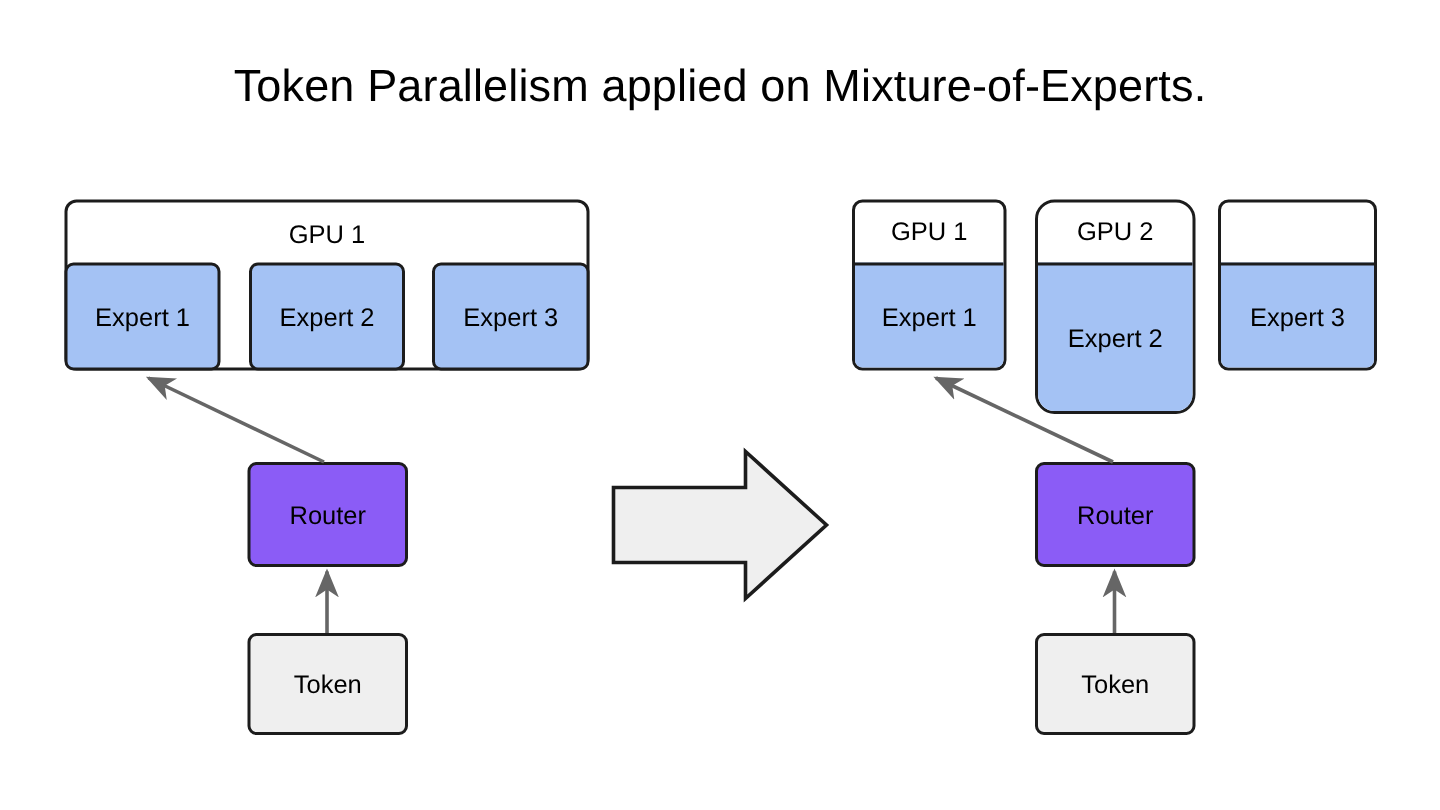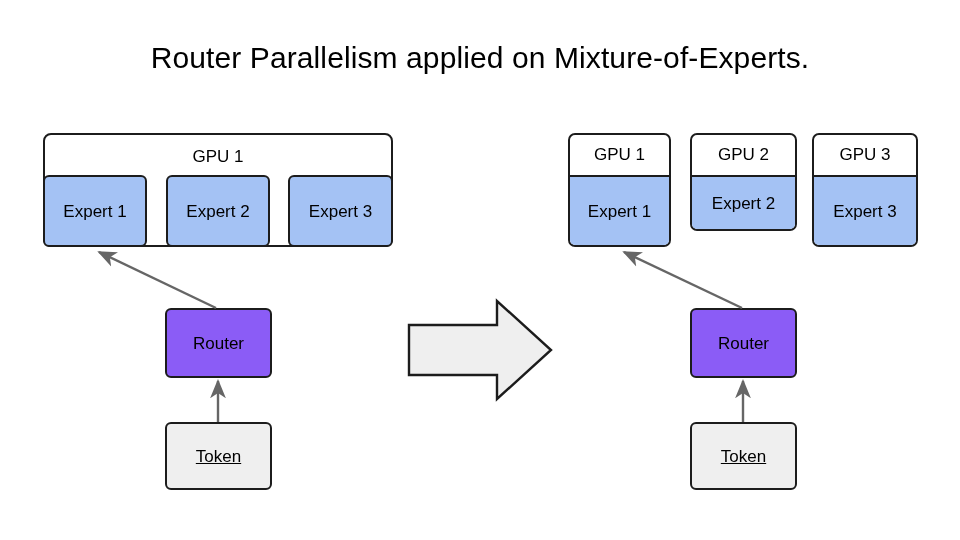--- a/index.html
+++ b/index.html
@@ -72,21 +72,20 @@
     border: 2px solid #1c1c1c;
     border-radius: 6px;
   }
 
   .router {
     background: #8b5cf6;
   }
 
   .token {
     background: #efefef;
-    text-decoration: underline;
   }
 
   
   .gpu-card {
     position: absolute;
     box-sizing: border-box;
     border: 2px solid #1c1c1c;
     border-radius: 7px;
     background: #ffffff;
     overflow: hidden;
@@ -136,21 +135,21 @@
     font-weight: bold;
     color: #000000;
     white-space: nowrap;
   }
 </style>
 </head>
 <body>
 
 <div id="canvas">
 
-  <div class="title">Router Parallelism applied on Mixture-of-Experts.</div>
+  <div class="title">Token Parallelism applied on Mixture-of-Experts.</div>
 
   <div class="node gpu-container" style="left:43px; top:133px; width:350px; height:114px;">
     <div class="gpu-label">GPU 1</div>
   </div>
 
   <div class="node expert" style="left:43px; top:175px; width:104px; height:72px;">Expert 1</div>
 
   <div class="node expert" style="left:166px; top:175px; width:104px; height:72px;">Expert 2</div>
 
   <div class="node expert" style="left:288px; top:175px; width:105px; height:72px;">Expert 3</div>
@@ -159,27 +158,26 @@
 
   <div class="node token" style="left:165px; top:422px; width:107px; height:68px;">Token</div>
 
   <div class="ep-arrow-label">EP (N=3)</div>
 
   <div class="gpu-card" style="left:568px; top:133px; width:103px; height:114px;">
     <div class="card-label">GPU 1</div>
     <div class="card-expert">Expert 1</div>
   </div>
 
-  <div class="gpu-card" style="left:690px; top:133px; width:107px; height:98px;">
+  <div class="gpu-card" style="left:690px; top:133px; width:107px; height:143px;border-radius:13px;">
     <div class="card-label">GPU 2</div>
     <div class="card-expert">Expert 2</div>
   </div>
 
   <div class="gpu-card" style="left:812px; top:133px; width:106px; height:114px;">
-    <div class="card-label">GPU 3</div>
     <div class="card-expert">Expert 3</div>
   </div>
 
   <div class="node router" style="left:690px; top:308px; width:107px; height:70px;">Router</div>
 
   <div class="node token" style="left:690px; top:422px; width:107px; height:68px;">Token</div>
 
   <svg id="arrows" viewBox="0 0 960 540">
     <defs>
       <marker id="ah" markerWidth="9" markerHeight="9" refX="7.2" refY="4.5" orient="auto" markerUnits="strokeWidth">

